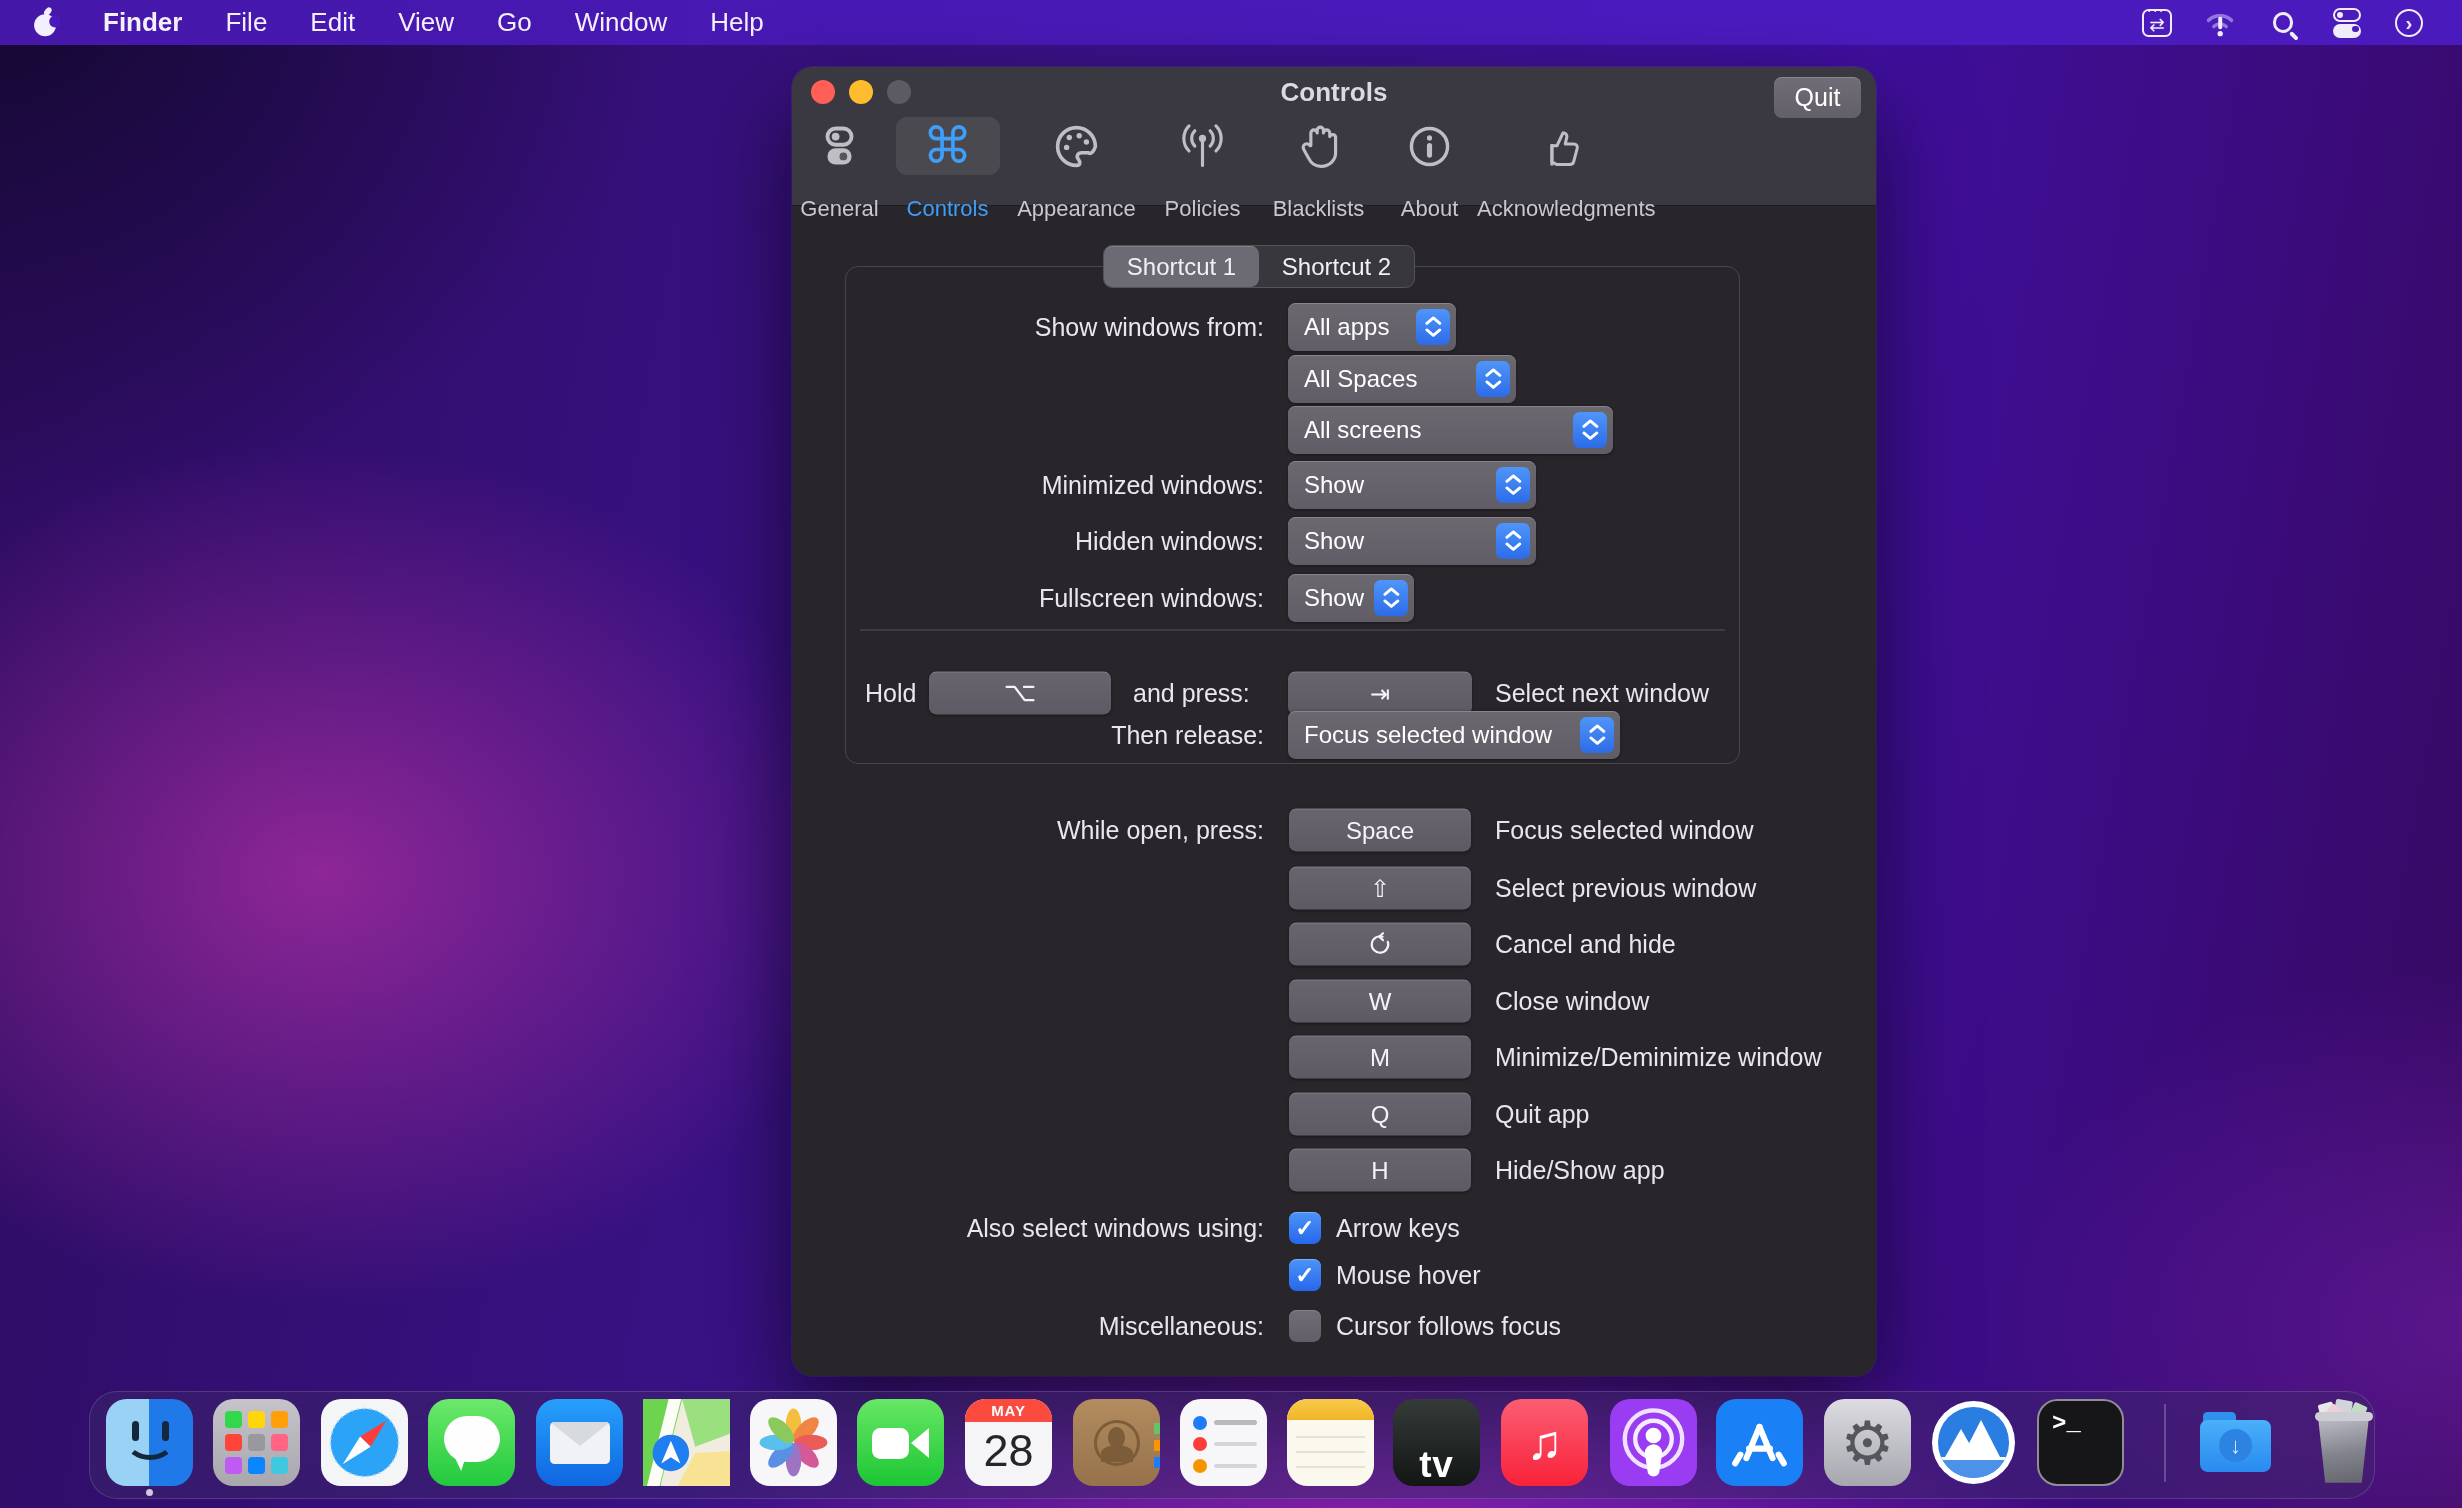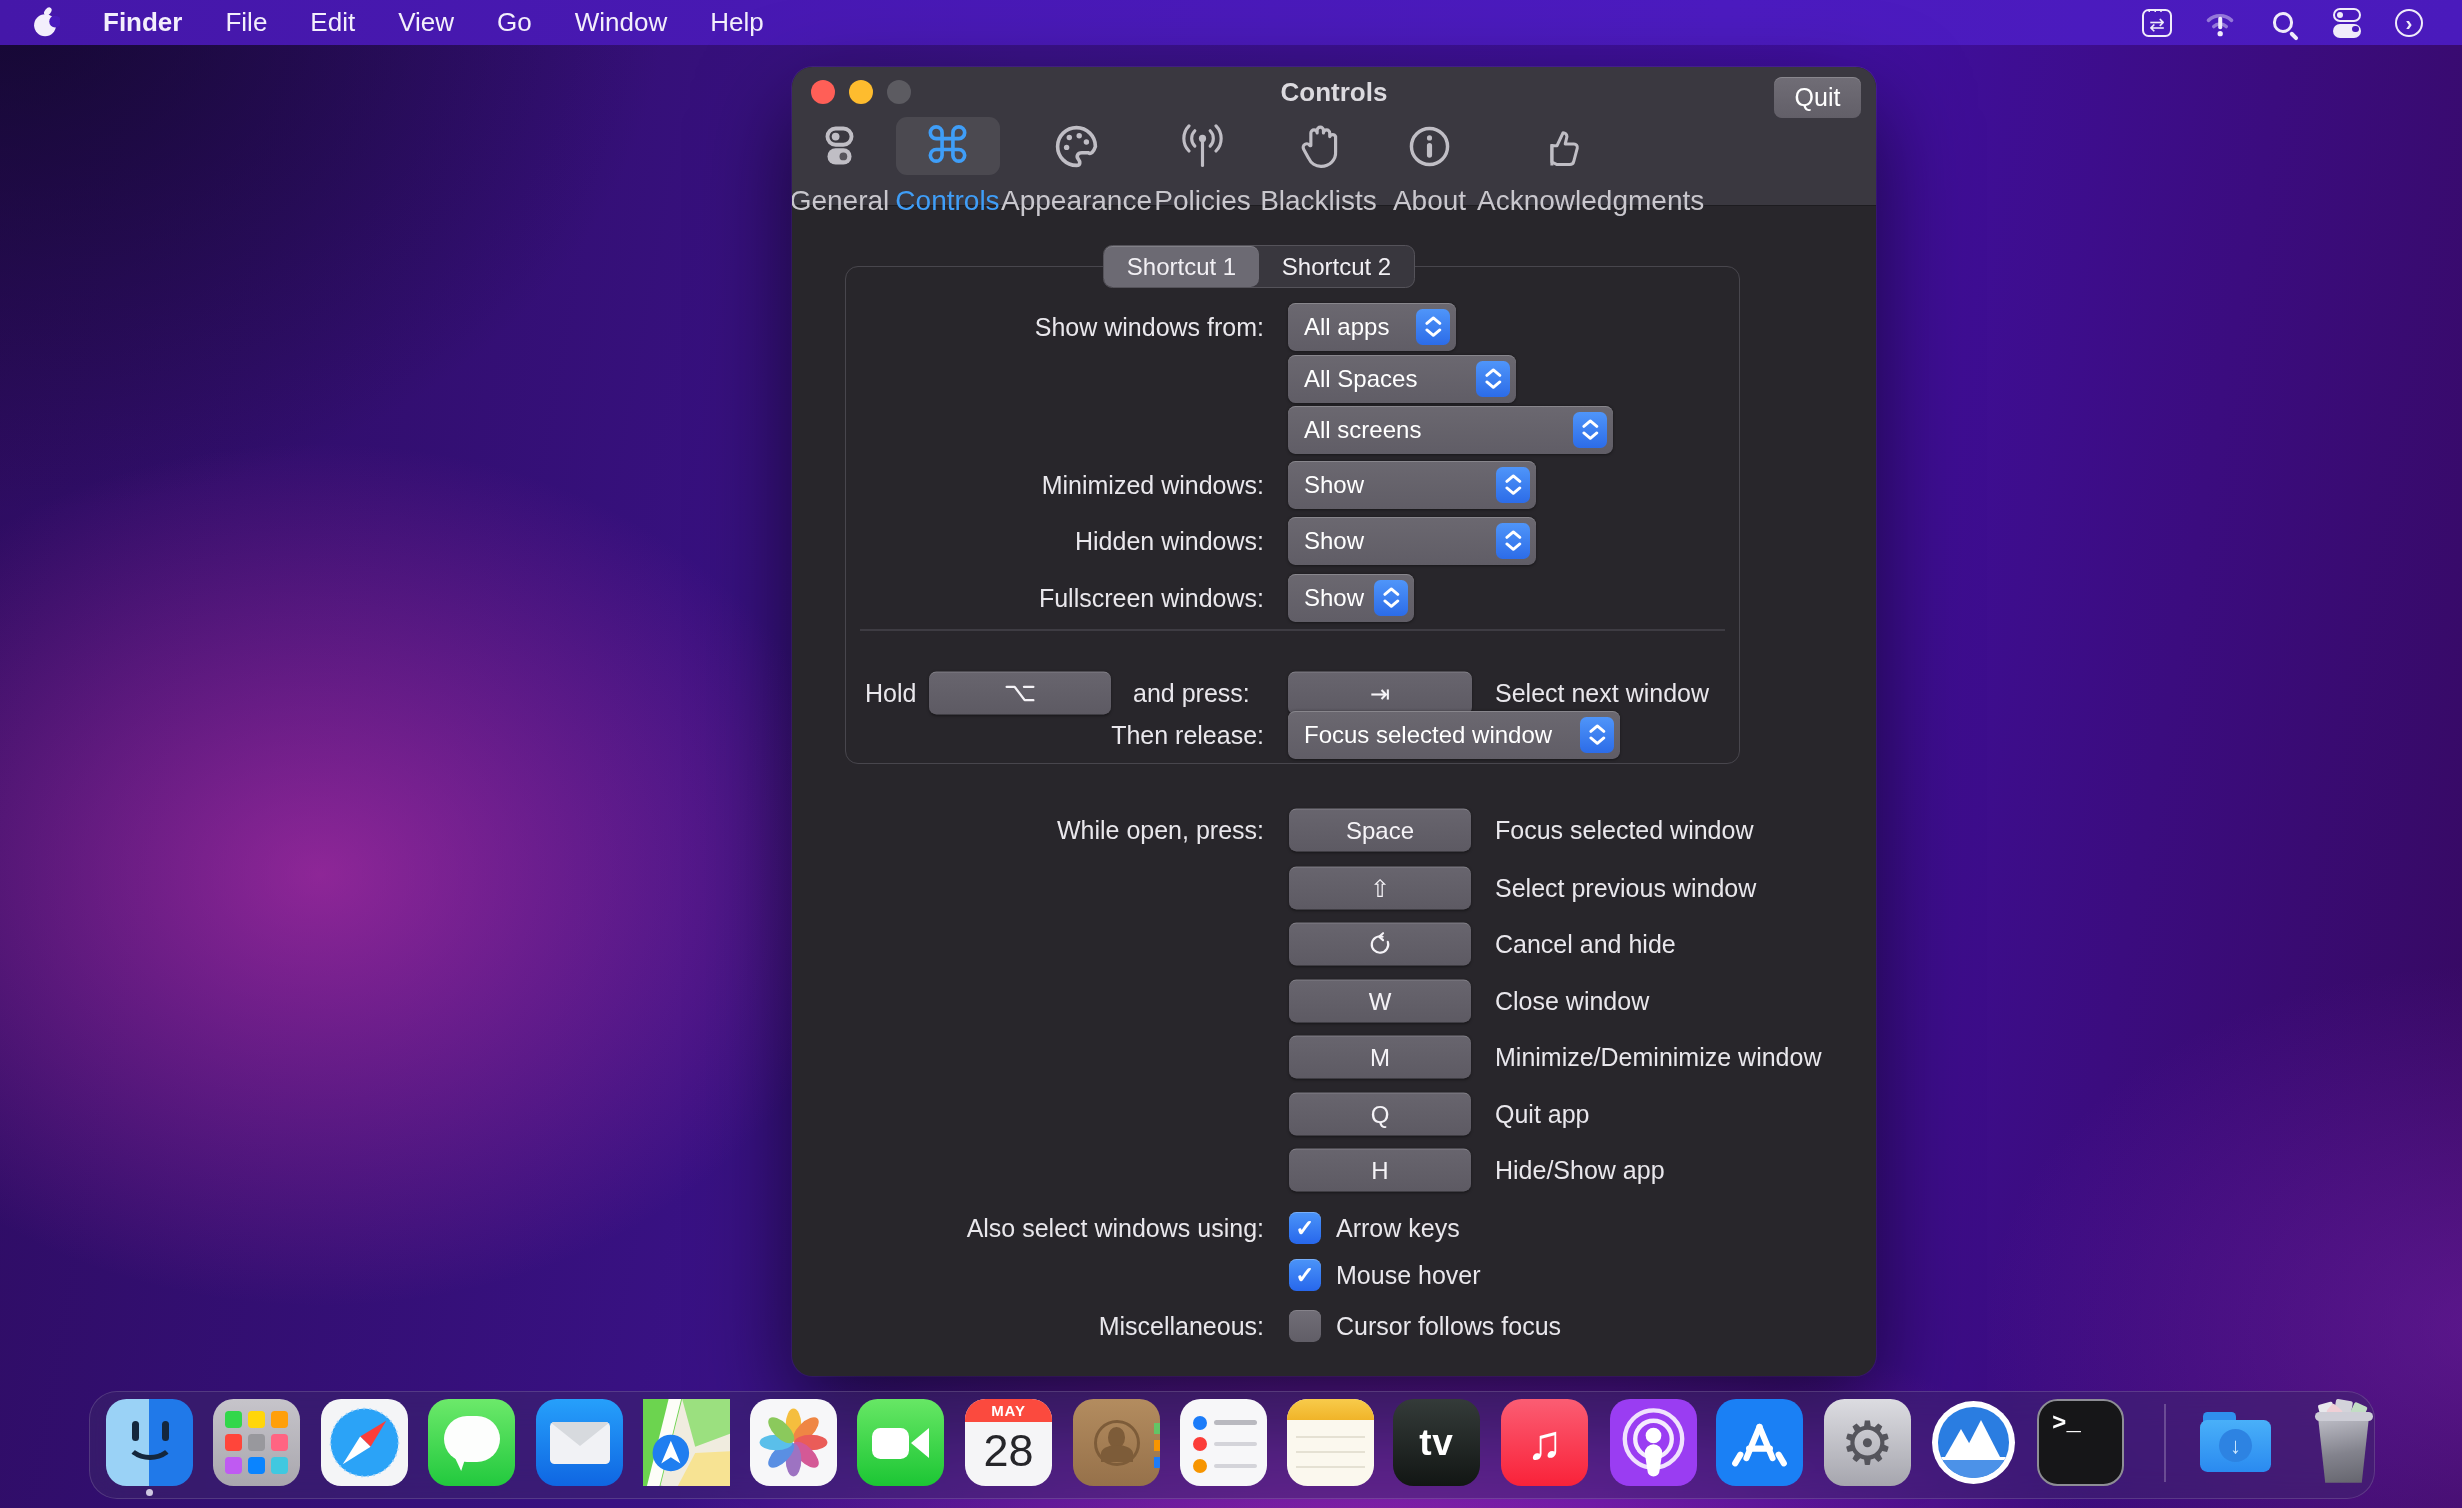--- a/index.html
+++ b/index.html
@@ -50,21 +50,21 @@
   .wtitle { position:absolute; left:0; right:0; top:25px; transform:translateY(-50%);
     text-align:center; font-size:26px; font-weight:bold; color:#dcdadf; }
   .quitbtn { position:absolute; right:15px; top:10.2px; width:87px; height:41px; border-radius:8px;
     background:linear-gradient(#706d76,#625f68); box-shadow:inset 0 0.9px 0 rgba(255,255,255,.18);
     color:#fff; font-size:25px; display:flex; align-items:center; justify-content:center; }
 
   .tbitem { position:absolute; top:50px; width:167px; text-align:center; }
   .tbiconwrap { width:104px; height:58px; margin:0 auto; border-radius:11px;
     display:flex; align-items:center; justify-content:center; }
   .tbitem.sel .tbiconwrap { background:#4b4950; }
-  .tblabel { margin-top:10px; font-size:28px; color:#c9c7cd;text-align:center; }
+  .tblabel { margin-top:21px; font-size:22px; color:#c9c7cd;text-align:center; }
   .tbitem.sel .tblabel { color:#3f9ef8; }
   .cmdglyph { font-size:50px; line-height:1; color:#3f9ef8; }
 
   
   .groupbox { position:absolute; left:53px; top:199px; width:895px; height:498px;
     border:1.9px solid #48464d; border-radius:13px; }
   .tabctl { position:absolute; left:311px; top:178px; width:312px; height:43px;
     background:#39373e; border:0.9px solid #55535a; border-radius:9.3px; display:flex; z-index:2; }
   .tabseg { flex:1; display:flex; align-items:center; justify-content:center;
     font-size:24px; color:#f2f0f4; border-radius:8.4px; }
@@ -140,21 +140,21 @@
   
   .reminders .tile { background:#f7f7f9; }
   .reminders .row { position:absolute; left:13px; display:flex; align-items:center; gap:7.4px; }
   .reminders .dot { width:14px; height:14px; border-radius:50%; border:2.8px solid; }
   .reminders .line { width:43px; height:4.6px; border-radius:2.8px; background:#d4d4da; }
   
   .notes .tile { background:#fbf8ee; }
   .notes .band { position:absolute; left:0; right:0; top:0; height:21.4px; background:linear-gradient(#f8cb4b,#f0b429); }
   .notes .rule { position:absolute; left:9.3px; right:9.3px; height:1.9px; background:#e5e1d3; }
   
-  .tv .tile { background:linear-gradient(#343b39,#121614); color:#fff; display:flex; align-items:center; justify-content:center;
+  .tv .tile { background:linear-gradient(#343b39,#121614); color:#fff; display:flex; align-items:flex-end; justify-content:center;
     font-size:37px; font-weight:bold; letter-spacing:0.9px; }
   
   .music .tile { background:linear-gradient(#fb5d73,#f92239); color:#fff; display:flex; align-items:center; justify-content:center; font-size:48px; }
   
   .sysprefs .tile { background:linear-gradient(#dcdce1,#a6a6ae); color:#55555c; display:flex; align-items:center; justify-content:center; font-size:60px; }
   
   .alttab .outer { position:absolute; inset:1.9px; border-radius:50%; background:#fff; }
   .alttab .inner { position:absolute; inset:8.4px; border-radius:50%; background:#2a7de1; overflow:hidden; }
   .alttab .m1 { position:absolute; left:6.5px; bottom:20.5px; width:0; height:0;
     border-left:16px solid transparent; border-right:16px solid transparent; border-bottom:28px solid #fff; }

